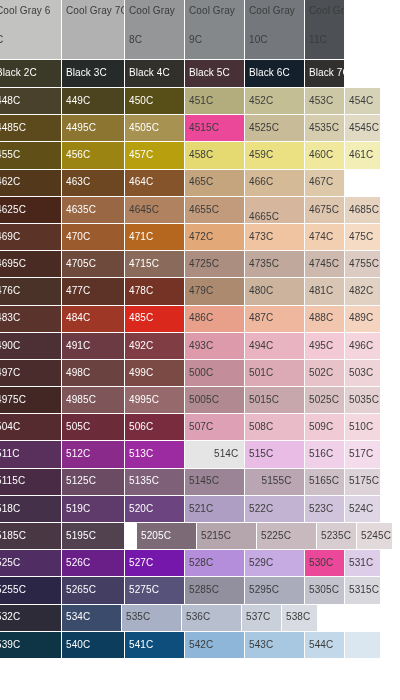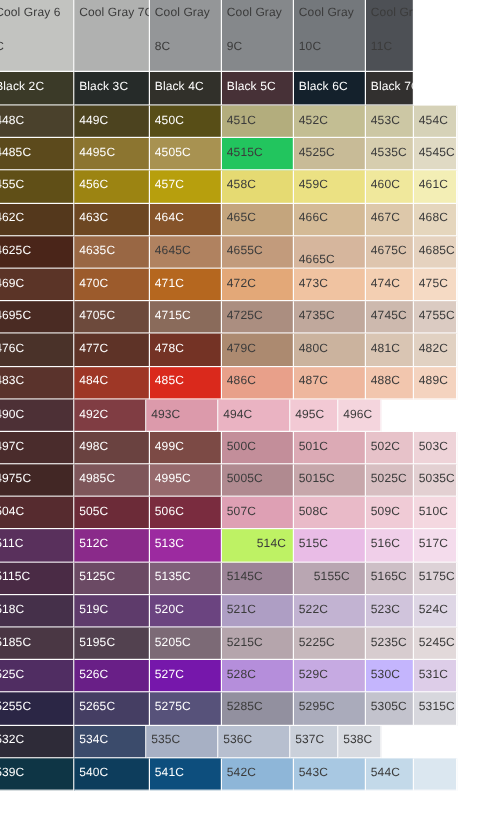--- a/index.html
+++ b/index.html
@@ -151,21 +151,21 @@
     <div class="row row-data">
       <div class="cell c0 dk" style="background: rgb(92, 74, 28);">
         <span>4485C</span>
       </div>
       <div class="cell c1 dk" style="background: rgb(140, 117, 48);">
         <span>4495C</span>
       </div>
       <div class="cell c2 dk" style="background: rgb(168, 146, 81);">
         <span>4505C</span>
       </div>
-      <div class="cell c3 lt" style="background: #22c55e;">
+      <div class="cell c3 lt" style="background: #ec4899;">
         <span>4515C</span>
       </div>
       <div class="cell c4 lt" style="background: rgb(200, 187, 151);">
         <span>4525C</span>
       </div>
       <div class="cell c5 lt" style="background: rgb(214, 205, 174);">
         <span>4535C</span>
       </div>
       <div class="cell c6 lt" style="background: rgb(224, 218, 196);">
         <span>4545C</span>
@@ -206,23 +206,20 @@
       </div>
       <div class="cell c3 lt" style="background: rgb(196, 165, 125);">
         <span>465C</span>
       </div>
       <div class="cell c4 lt" style="background: rgb(212, 186, 150);">
         <span>466C</span>
       </div>
       <div class="cell c5 lt" style="background: rgb(221, 200, 170);">
         <span>467C</span>
       </div>
-      <div class="cell c6 lt" style="background: rgb(229, 214, 189);">
-        <span>468C</span>
-      </div>
     </div>
     <div class="row row-data">
       <div class="cell c0 dk" style="background: rgb(74, 37, 25);">
         <span>4625C</span>
       </div>
       <div class="cell c1 dk" style="background: rgb(153, 103, 68);">
         <span>4635C</span>
       </div>
       <div class="cell c2 lt" style="background: rgb(176, 130, 96);">
         <span>4645C</span>
@@ -329,20 +326,23 @@
         <span>488C</span>
       </div>
       <div class="cell c6 lt" style="background: rgb(244, 211, 191);">
         <span>489C</span>
       </div>
     </div>
     <div class="row row-data">
       <div class="cell c0 dk" style="background: rgb(77, 48, 54);">
         <span>490C</span>
       </div>
+      <div class="cell c1 dk" style="background: rgb(107, 58, 66);">
+        <span>491C</span>
+      </div>
       <div class="cell c2 dk" style="background: rgb(128, 61, 67);">
         <span>492C</span>
       </div>
       <div class="cell c3 lt" style="background: rgb(220, 154, 171);">
         <span>493C</span>
       </div>
       <div class="cell c4 lt" style="background: rgb(234, 179, 194);">
         <span>494C</span>
       </div>
       <div class="cell c5 lt" style="background: rgb(242, 201, 212);">
@@ -424,21 +424,21 @@
     <div class="row row-data">
       <div class="cell c0 dk" style="background: rgb(89, 48, 92);">
         <span>511C</span>
       </div>
       <div class="cell c1 dk" style="background: rgb(138, 42, 138);">
         <span>512C</span>
       </div>
       <div class="cell c2 dk" style="background: rgb(156, 42, 160);">
         <span>513C</span>
       </div>
-      <div class="cell c3 lt" style="background: #bef264; padding-left: 29px;">
+      <div class="cell c3 lt" style="background: #e5e5e5; padding-left: 29px;">
         <span>514C</span>
       </div>
       <div class="cell c4 lt" style="background: rgb(233, 188, 230);">
         <span>515C</span>
       </div>
       <div class="cell c5 lt" style="background: rgb(240, 207, 233);">
         <span>516C</span>
       </div>
       <div class="cell c6 lt" style="background: rgb(244, 220, 236);">
         <span>517C</span>
@@ -490,21 +490,21 @@
         <span>524C</span>
       </div>
     </div>
     <div class="row row-data">
       <div class="cell c0 dk" style="background: rgb(74, 55, 68);">
         <span>5185C</span>
       </div>
       <div class="cell c1 dk" style="background: rgb(82, 65, 79);">
         <span>5195C</span>
       </div>
-      <div class="cell c2 dk" style="background: rgb(124, 106, 118);">
+      <div class="cell c2 dk" style="background: rgb(124, 106, 118); margin-left: 12px;">
         <span>5205C</span>
       </div>
       <div class="cell c3 lt" style="background: rgb(181, 165, 172);">
         <span>5215C</span>
       </div>
       <div class="cell c4 lt" style="background: rgb(199, 185, 189);">
         <span>5225C</span>
       </div>
       <div class="cell c5 lt" style="background: rgb(215, 204, 207);">
         <span>5235C</span>
@@ -522,21 +522,21 @@
       </div>
       <div class="cell c2 dk" style="background: rgb(118, 23, 171);">
         <span>527C</span>
       </div>
       <div class="cell c3 lt" style="background: rgb(181, 142, 219);">
         <span>528C</span>
       </div>
       <div class="cell c4 lt" style="background: rgb(198, 170, 226);">
         <span>529C</span>
       </div>
-      <div class="cell c5 lt" style="background: #c4b5fd; text-align: center;">
+      <div class="cell c5 lt" style="background: #ec4899; text-align: center;">
         <span>530C</span>
       </div>
       <div class="cell c6 lt" style="background: rgb(221, 205, 232);">
         <span>531C</span>
       </div>
     </div>
     <div class="row row-data">
       <div class="cell c0 dk" style="background: rgb(43, 38, 69);">
         <span>5255C</span>
       </div>

